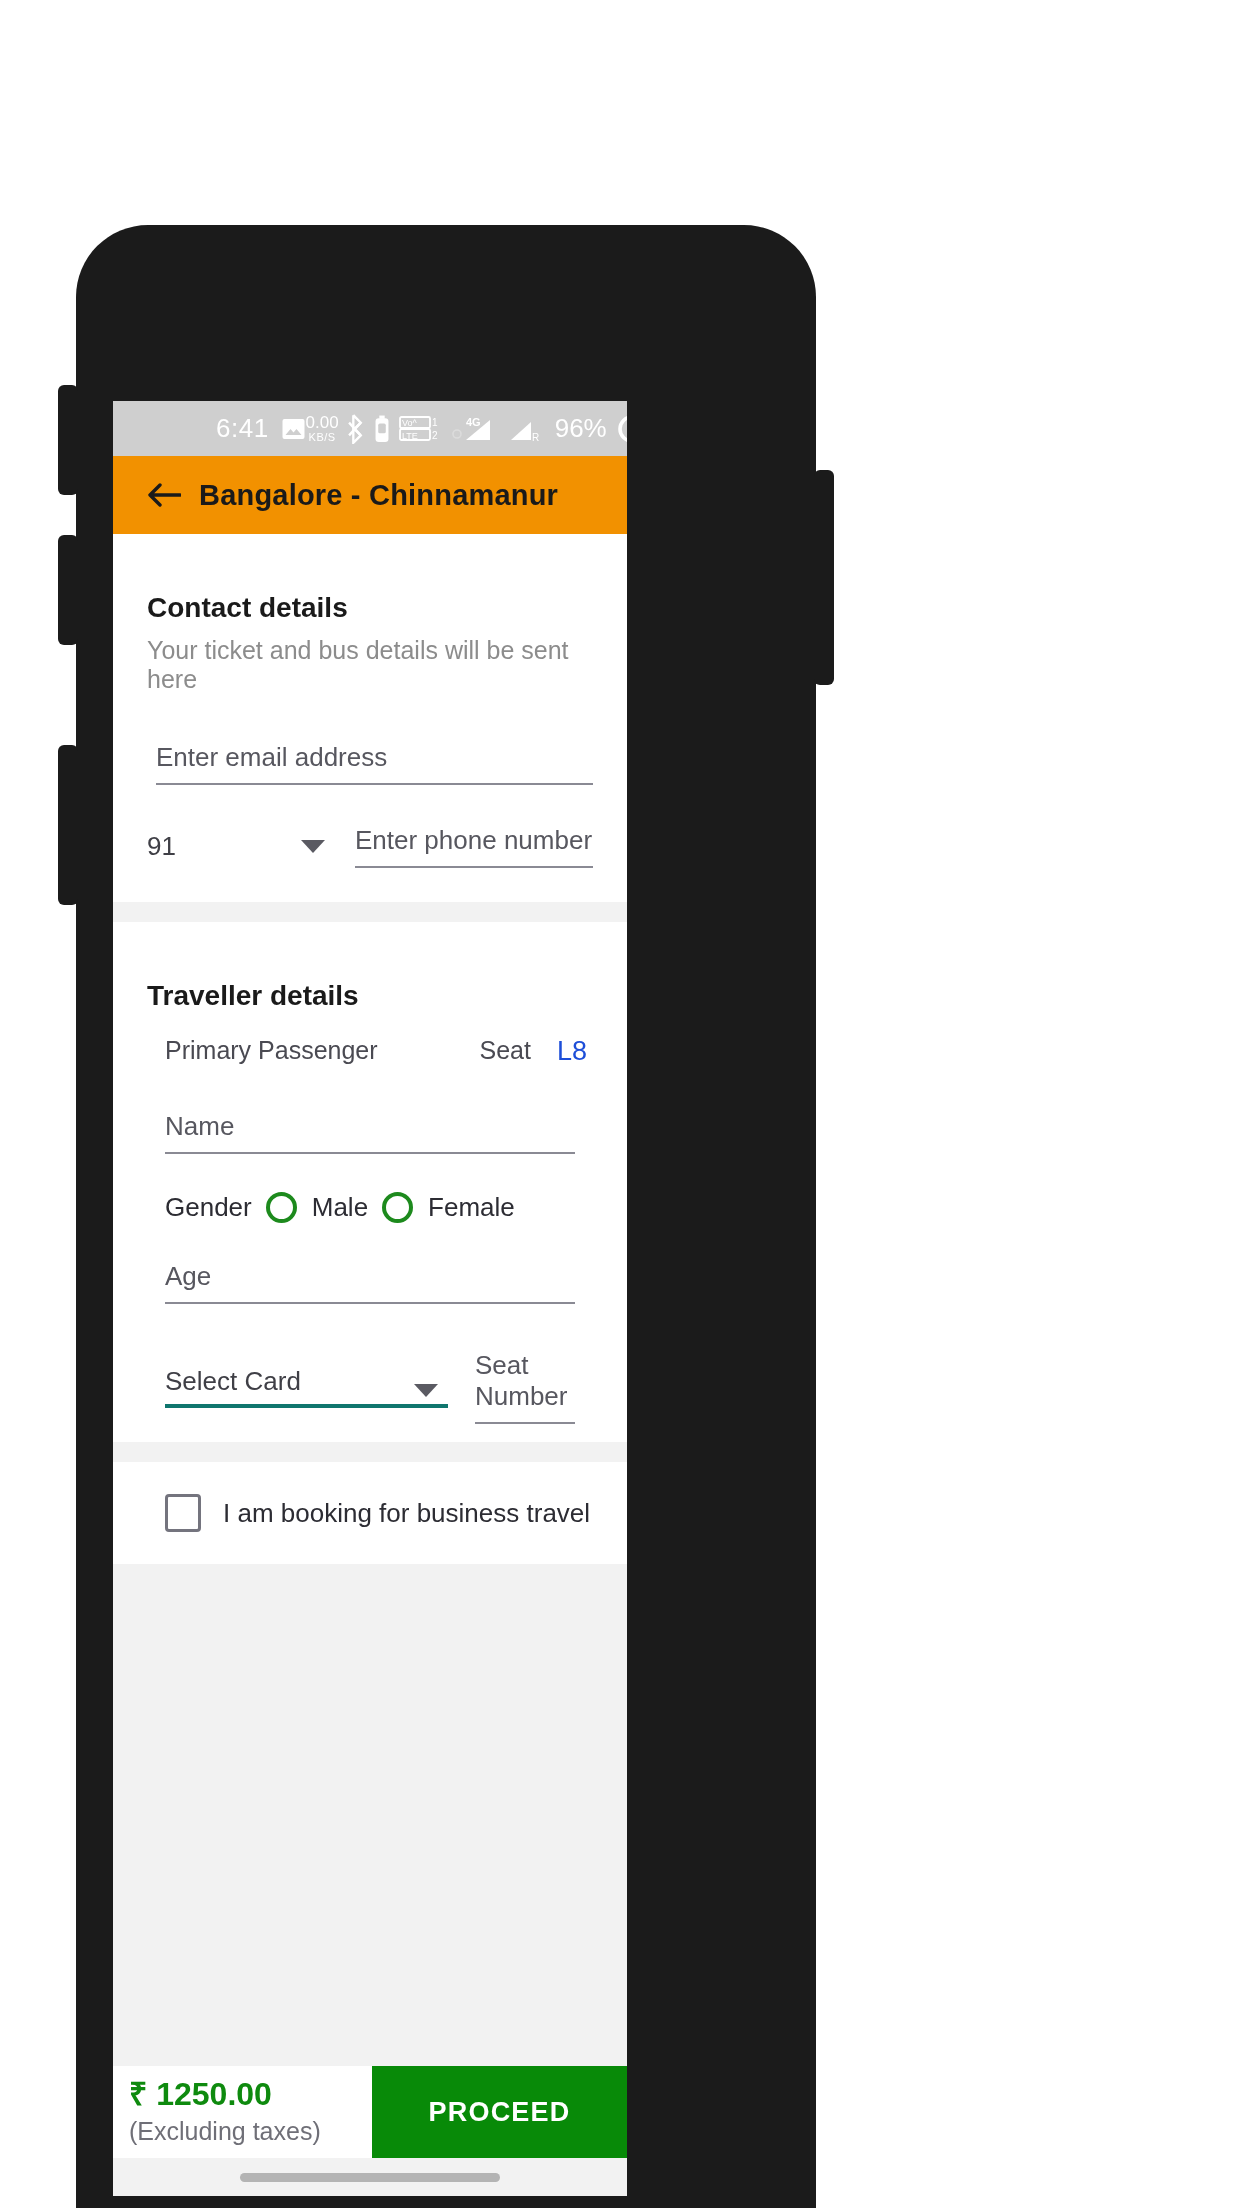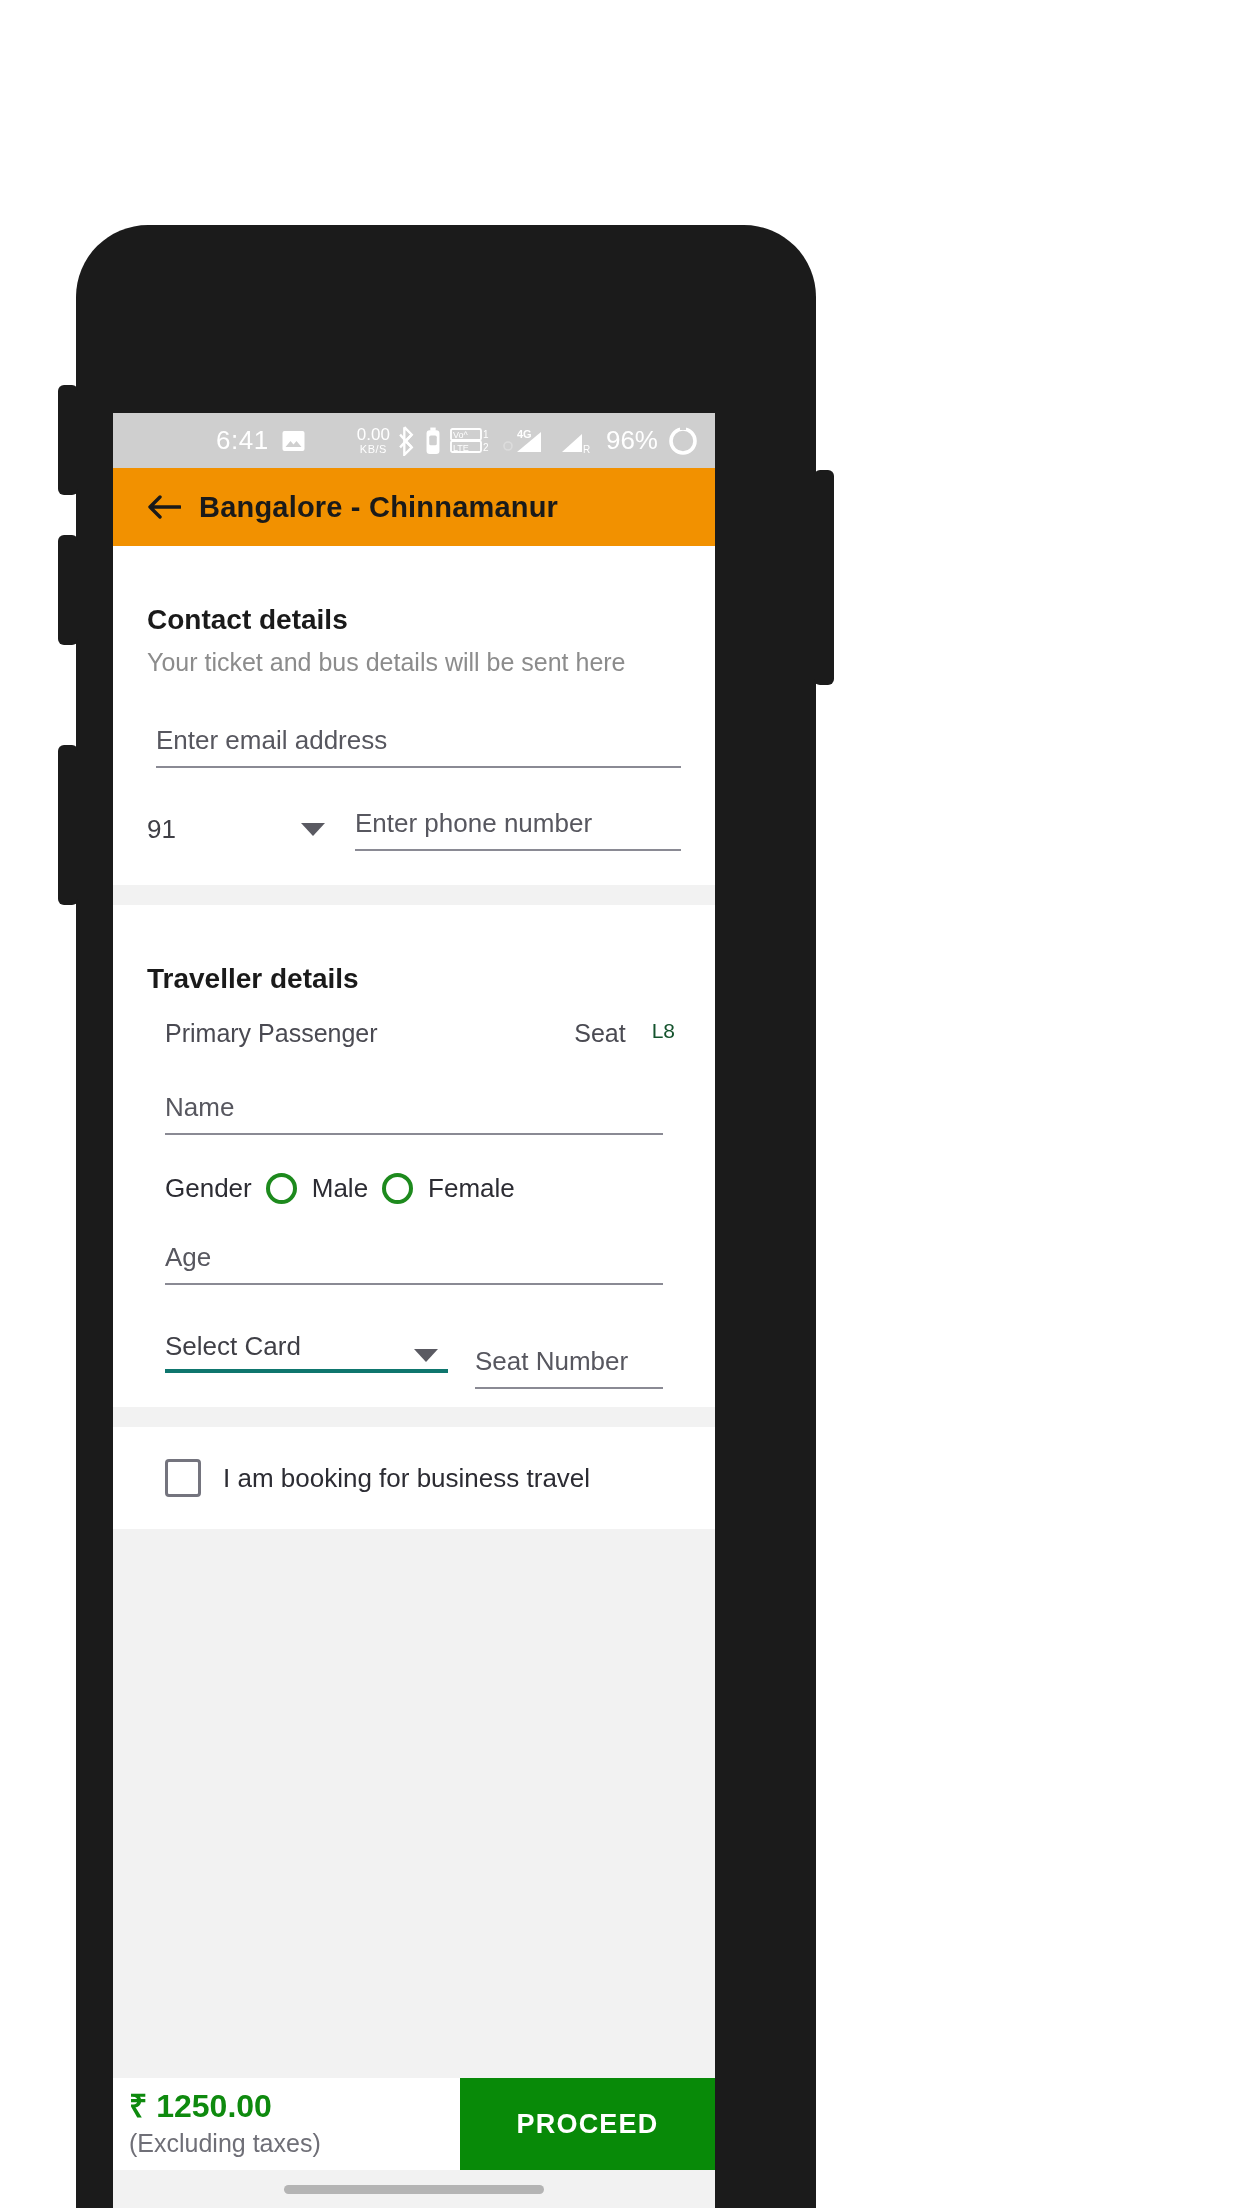--- a/index.html
+++ b/index.html
@@ -31,22 +31,22 @@
     background: #1b1b1b;
     border-radius: 6px;
   }
   .side-btn.left { left: -18px; width: 20px; }
   .side-btn.right { right: -18px; width: 20px; }
 
   
   #screen {
     position: absolute;
     left: 113px;
-    top: 413px;
-    width: 602px;
+    top: 401px;
+    width: 514px;
     height: 1795px;
     background: #ffffff;
     overflow: hidden;
     display: flex;
     flex-direction: column;
   }
 
   
   #status-bar {
     height: 55px;
@@ -177,21 +177,21 @@
   #traveller-title { padding-top: 30px; }
   #passenger-row {
     display: flex;
     align-items: baseline;
     margin-top: 24px;
     padding: 0 6px 0 18px;
   }
   #passenger-label { font-size: 25px; color: #4a4a52; }
   #seat-wrap { margin-left: auto; display: flex; gap: 26px; }
   #seat-label { font-size: 25px; color: #4a4a52; }
-  #seat-value { font-size: 21px; color: #14532d; }
+  #seat-value { font-size: 27px; color: #1d4ed8; }
 
   #name-field { margin: 44px 18px 0 18px; }
   #gender-row {
     display: flex;
     align-items: center;
     margin: 38px 0 0 18px;
     gap: 14px;
   }
   #gender-label { font-size: 26px; color: #2c2c33; }
   .radio {

